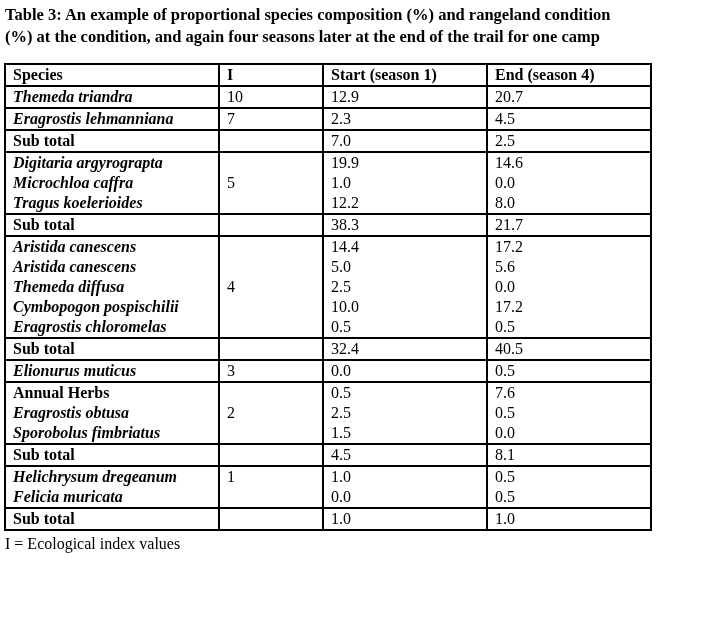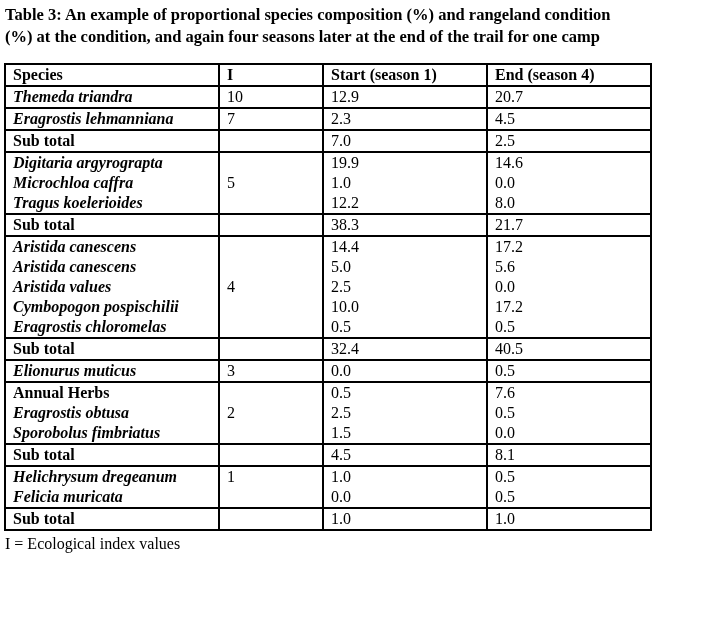--- a/index.html
+++ b/index.html
@@ -160,21 +160,21 @@
             <div class="line">38.3</div>
           </td>
           <td>
             <div class="line">21.7</div>
           </td>
         </tr>
         <tr>
           <td>
             <div class="line italic">Aristida canescens</div>
             <div class="line italic">Aristida canescens</div>
-            <div class="line italic">Aristida values</div>
+            <div class="line italic">Themeda diffusa</div>
             <div class="line italic">Cymbopogon pospischilii</div>
             <div class="line italic">Eragrostis chloromelas</div>
           </td>
           <td>
             <div class="line">&nbsp;</div>
             <div class="line">&nbsp;</div>
             <div class="line">4</div>
             <div class="line">&nbsp;</div>
             <div class="line">&nbsp;</div>
           </td>

